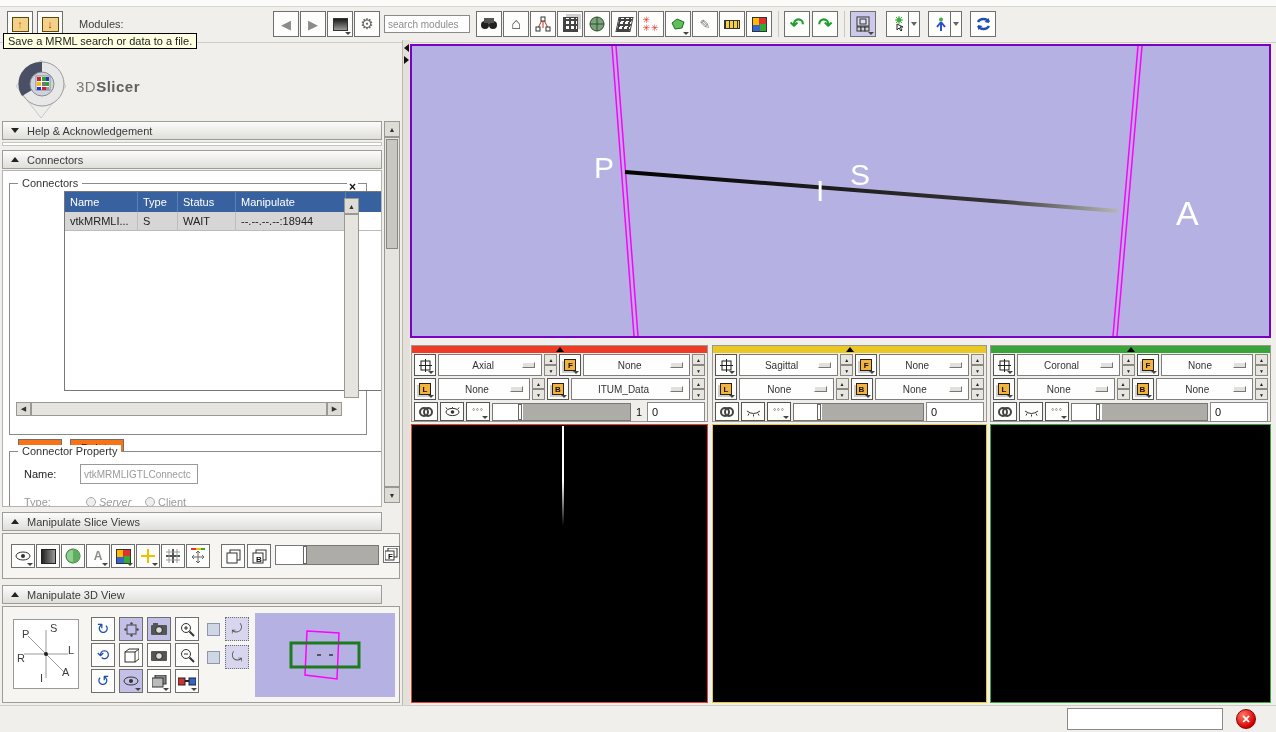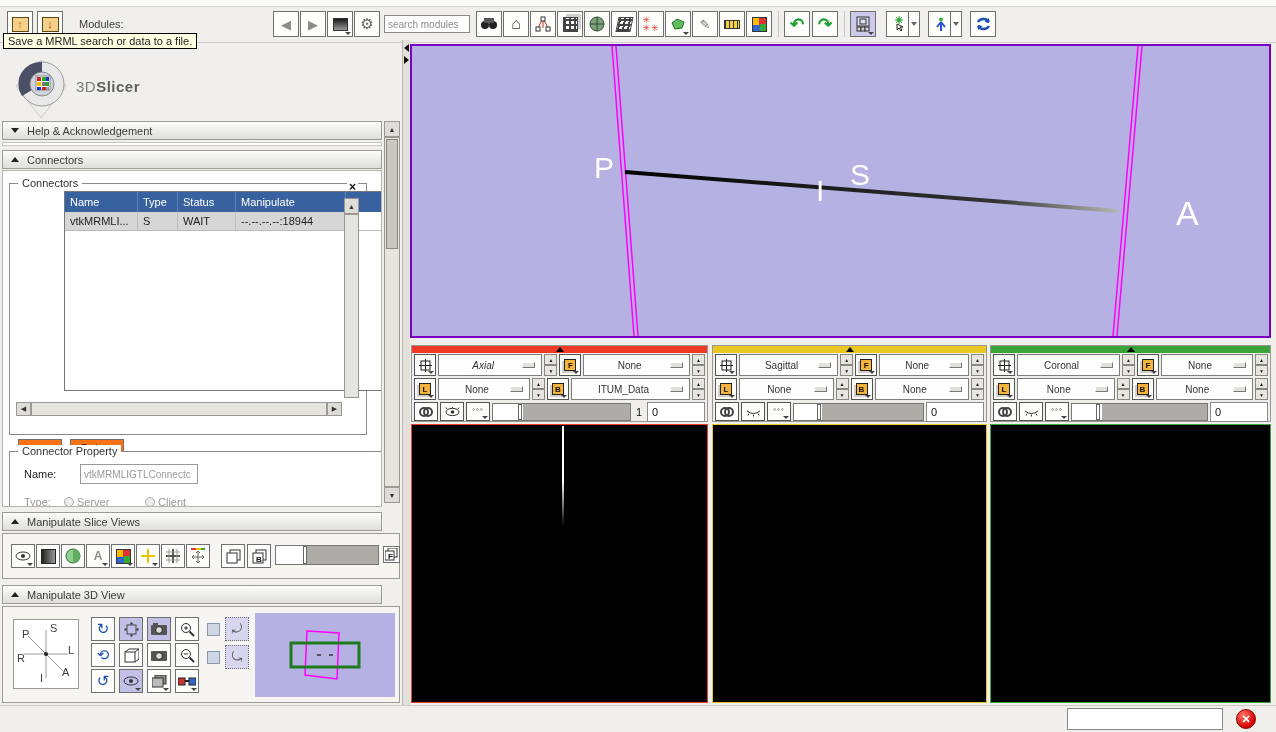--- a/index.html
+++ b/index.html
@@ -277,21 +277,21 @@
     <div class="push-btn" style="left:8px; top:236px; width:44px; height:23px;">Add</div>
     <div class="push-btn" style="left:60px; top:236px; width:54px; height:17px;">Delete</div>
   </div>
 
   <div class="groupbox" style="left:6px; top:280px; width:392px; height:80px; background:#fff;">
     <span class="gb-title">Connector Property</span>
     <span class="gb-close">×</span>
     <span class="lbl" style="left:14px; top:16px; color:#222;">Name:</span>
     <input class="entry" style="left: 70px; top: 12px; width: 118px; height: 20px;" value="vtkMRMLIGTLConnectc">
     <span class="lbl" style="left:14px; top:44px; color:#9a9a9a;">Type:</span>
-    <span class="lbl" style="left:54px; top:44px; color:#9a9a9a;"><span class="radio"></span><span>Server</span></span>
+    <span class="lbl" style="left:76px; top:44px; color:#9a9a9a;font-style:italic;"><span class="radio"></span><span>Server</span></span>
     <span class="lbl" style="left:135px; top:44px; color:#9a9a9a;"><span class="radio"></span><span>Client</span></span>
   </div>
 </div>
 
 <div class="sb abs" style="left:384px; top:121px; width:16px; height:16px;">▲</div>
 <div class="abs" style="left:384px; top:137px; width:16px; height:350px; background:#e6e4de; border:1px solid #9a9890;">
   <div style="margin:1px; height:110px; background:#c9c7c1; border:1px solid #8a8880;"></div>
 </div>
 <div class="sb abs" style="left:384px; top:487px; width:16px; height:16px;">▼</div>
 
@@ -513,21 +513,21 @@
     </div>
   <div class="ctl-row">
     <span class="sq-ic">
         <svg width="13" height="13" class="mini-svg">
           <rect x="2" y="2" width="9" height="9" fill="none" stroke="#222"></rect>
           <path d="M6.5 0 V13 M0 6.5 H13" stroke="#222"></path>
         </svg>
         <span class="tiny-caret"></span>
       </span>
     <span class="ctl-menu">
-        <span style="margin-right:14px;font-style:italic;">Axial</span>
+        <span style="margin-right:14px;">Axial</span>
         <span class="menu-dash"></span>
       </span>
     <span class="spin">
         <div>▲</div>
         <div>▼</div>
       </span>
     <span class="sq-ic">
         <span class="layer-letter">F</span>
         <span class="tiny-caret"></span>
       </span>

